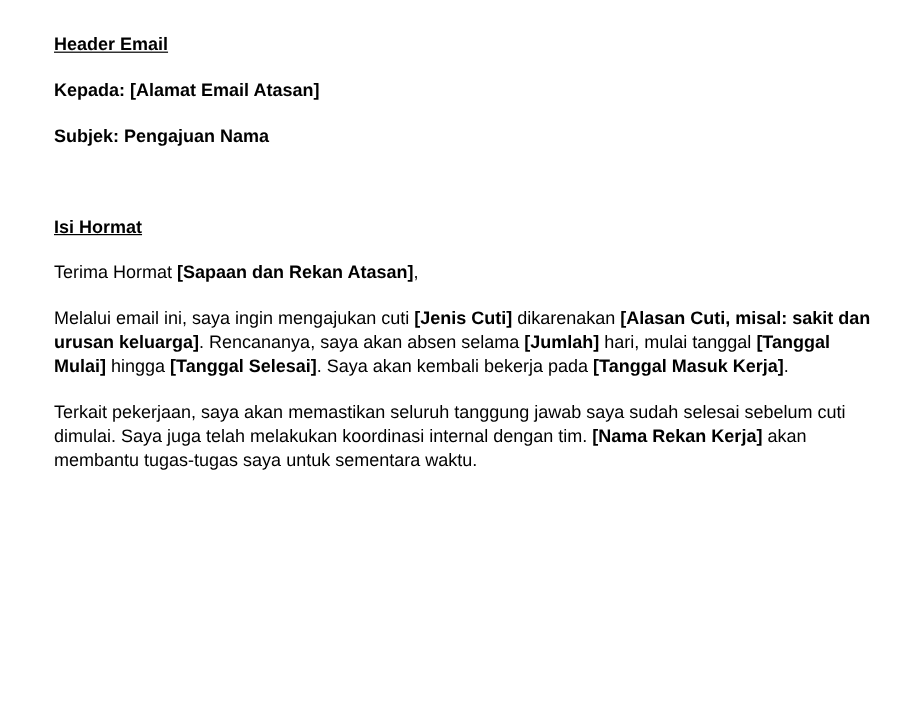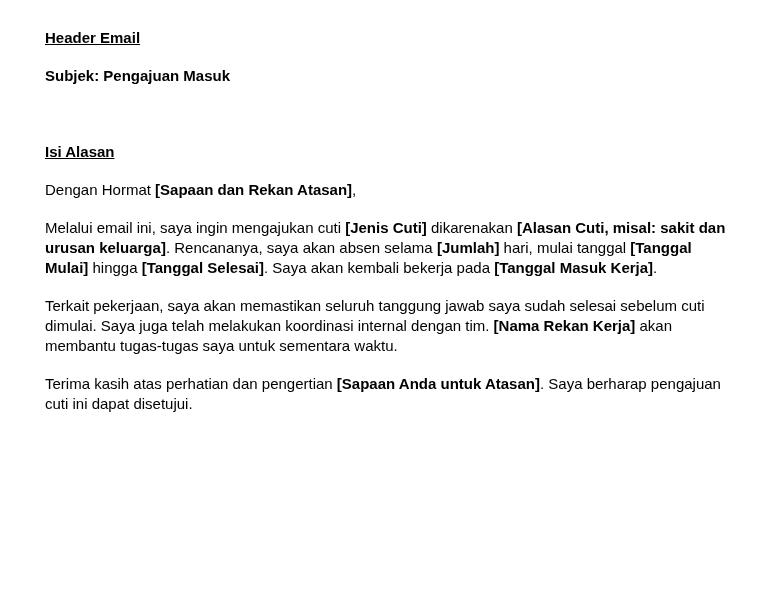--- a/index.html
+++ b/index.html
@@ -26,30 +26,30 @@
   .u { text-decoration: underline; }
   .blank-line { height: 38px; }
 </style>
 </head>
 <body>
 
 <div class="page">
 
   <p class="para"><span class="b u">Header Email</span></p>
 
+  <p class="para b">Kepada: [Alamat Email Atasan]</p>
 
 
-  <p class="para b">Subjek: Pengajuan Masuk</p>
+  <p class="para b">Subjek: Pengajuan Nama</p>
 
   <div class="blank-line"></div>
 
-  <p class="para"><span class="b u">Isi Alasan</span></p>
+  <p class="para"><span class="b u">Isi Hormat</span></p>
 
-  <p class="para"><span>Dengan Hormat </span><span class="b">[Sapaan dan Rekan Atasan]</span><span>,</span></p>
+  <p class="para"><span>Terima Hormat </span><span class="b">[Sapaan dan Rekan Atasan]</span><span>,</span></p>
 
   <p class="para"><span>Melalui email ini, saya ingin mengajukan cuti </span><span class="b">[Jenis Cuti]</span><span> dikarenakan </span><span class="b">[Alasan Cuti, misal: sakit dan urusan keluarga]</span><span>. Rencananya, saya akan absen selama </span><span class="b">[Jumlah]</span><span> hari, mulai tanggal </span><span class="b">[Tanggal Mulai]</span><span> hingga </span><span class="b">[Tanggal Selesai]</span><span>. Saya akan kembali bekerja pada </span><span class="b">[Tanggal Masuk Kerja]</span><span>.</span></p>
 
   <p class="para"><span>Terkait pekerjaan, saya akan memastikan seluruh tanggung jawab saya sudah selesai sebelum cuti dimulai. Saya juga telah melakukan koordinasi internal dengan tim. </span><span class="b">[Nama Rekan Kerja]</span><span> akan membantu tugas-tugas saya untuk sementara waktu.</span></p>
 
 
-  <p class="para"><span>Terima kasih atas perhatian dan pengertian </span><span class="b">[Sapaan Anda untuk Atasan]</span><span>. Saya berharap pengajuan cuti ini dapat disetujui.</span></p>
 
 </div>
 
 </body></html>

